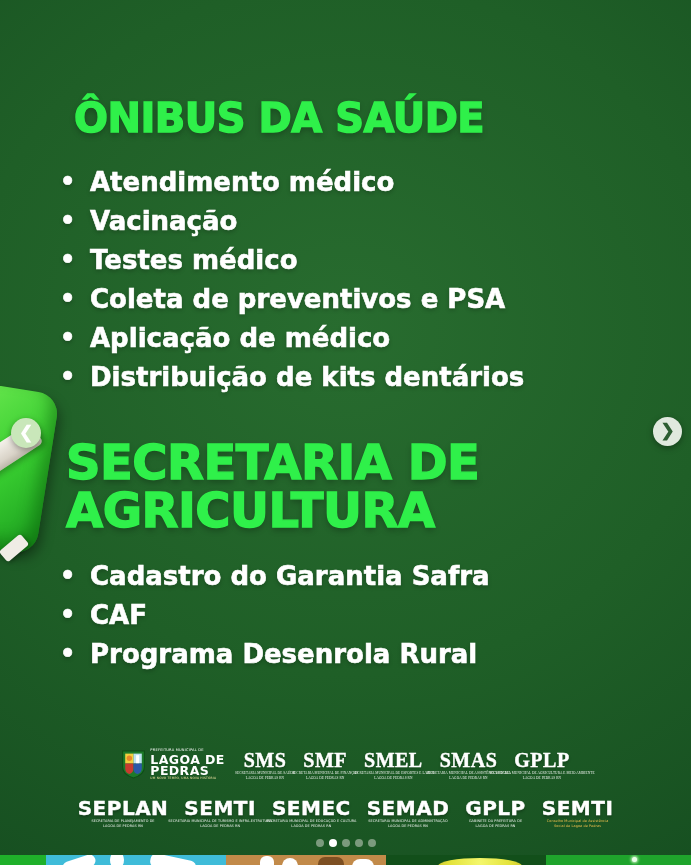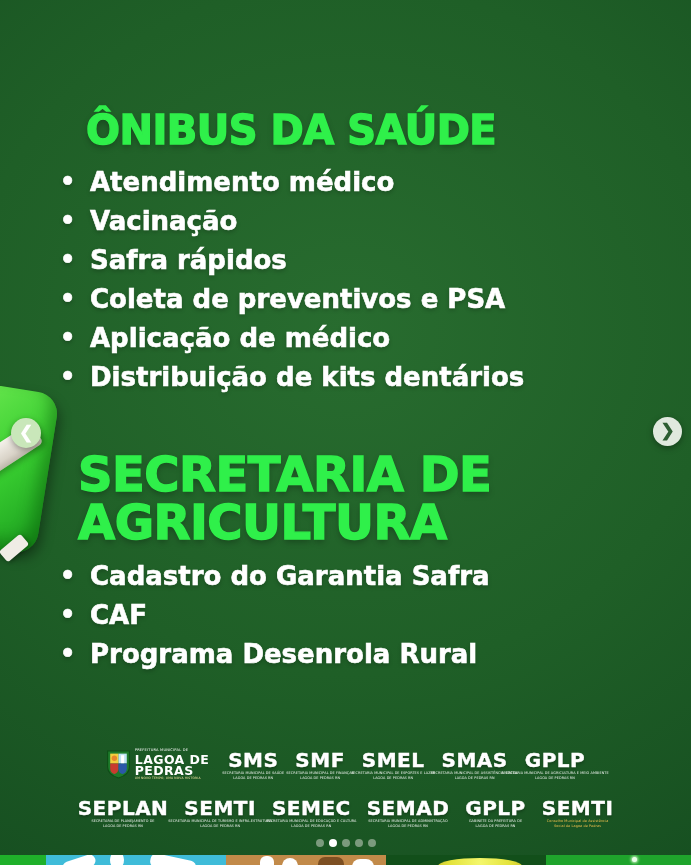--- a/index.html
+++ b/index.html
@@ -4,21 +4,21 @@
 <style>
   html,body{margin:0;padding:0;background:#000;}
   .canvas{
     position:relative;width:691px;height:865px;overflow:hidden;
     font-family:"DejaVu Sans","Liberation Sans",sans-serif;
     background:radial-gradient(130% 95% at 50% 38%, #286c2f 0%, #1f5f27 42%, #175021 75%, #123f18 100%);
   }
 
   
   .sec-title{
-    position:absolute;margin:12px;color:#2ff04a;font-weight:bold;
+    position:absolute;margin:0;color:#2ff04a;font-weight:bold;
     -webkit-text-stroke:1.4px #2ff04a;letter-spacing:-.5px;
     text-shadow:0 3px 6px rgba(0,0,0,.28);
   }
   .t1{left:74px;top:96px;font-size:40px;line-height:1.1;}
   .t2{left:66px;top:438px;font-size:48px;line-height:48px;}
 
   
   ul.svc{list-style:none;margin:0;padding:0;position:absolute;}
   .list-0{left:60px;top:162px;}
   .list-1{left:60px;top:556px;}
@@ -122,21 +122,21 @@
       <li>
         <span class="marker">•</span>
         <span>Atendimento médico</span>
       </li>
       <li>
         <span class="marker">•</span>
         <span>Vacinação</span>
       </li>
       <li>
         <span class="marker">•</span>
-        <span>Safra rápidos</span>
+        <span>Testes médico</span>
       </li>
       <li>
         <span class="marker">•</span>
         <span>Coleta de preventivos e PSA</span>
       </li>
       <li>
         <span class="marker">•</span>
         <span>Aplicação de médico</span>
       </li>
       <li>
@@ -182,21 +182,21 @@
         <path d="M4 13 h8 v5 c0 3 -2.5 4.6 -4 5.2 C6.5 22.6 4 21 4 18 Z" fill="#c93b2f"></path>
         <path d="M12 13 h8 v5 c0 3 -2.5 4.6 -4 5.2 C13.5 22.6 12 21 12 18 Z" fill="#2b58a8"></path>
       </svg>
       <div class="crest-text">
         <span class="crest-org">PREFEITURA MUNICIPAL DE</span>
         <span class="crest-city">LAGOA DE</span>
         <span class="crest-city">PEDRAS</span>
         <span class="crest-tag">UM NOVO TEMPO, UMA NOVA HISTÓRIA</span>
       </div>
     </div>
-    <div style="display:flex;gap:17px;" id="row1-items">
+    <div style="display:flex;gap:17px;font-family:Liberation Serif, serif;" id="row1-items">
         <div class="logo-item">
           <span class="acronym">SMS</span>
           <div class="subwrap">
             <span class="sub">SECRETARIA MUNICIPAL DE SAÚDE</span>
             <span class="sub l2">LAGOA DE PEDRAS RN</span>
           </div>
         </div>
         <div class="logo-item">
           <span class="acronym">SMF</span>
           <div class="subwrap">

